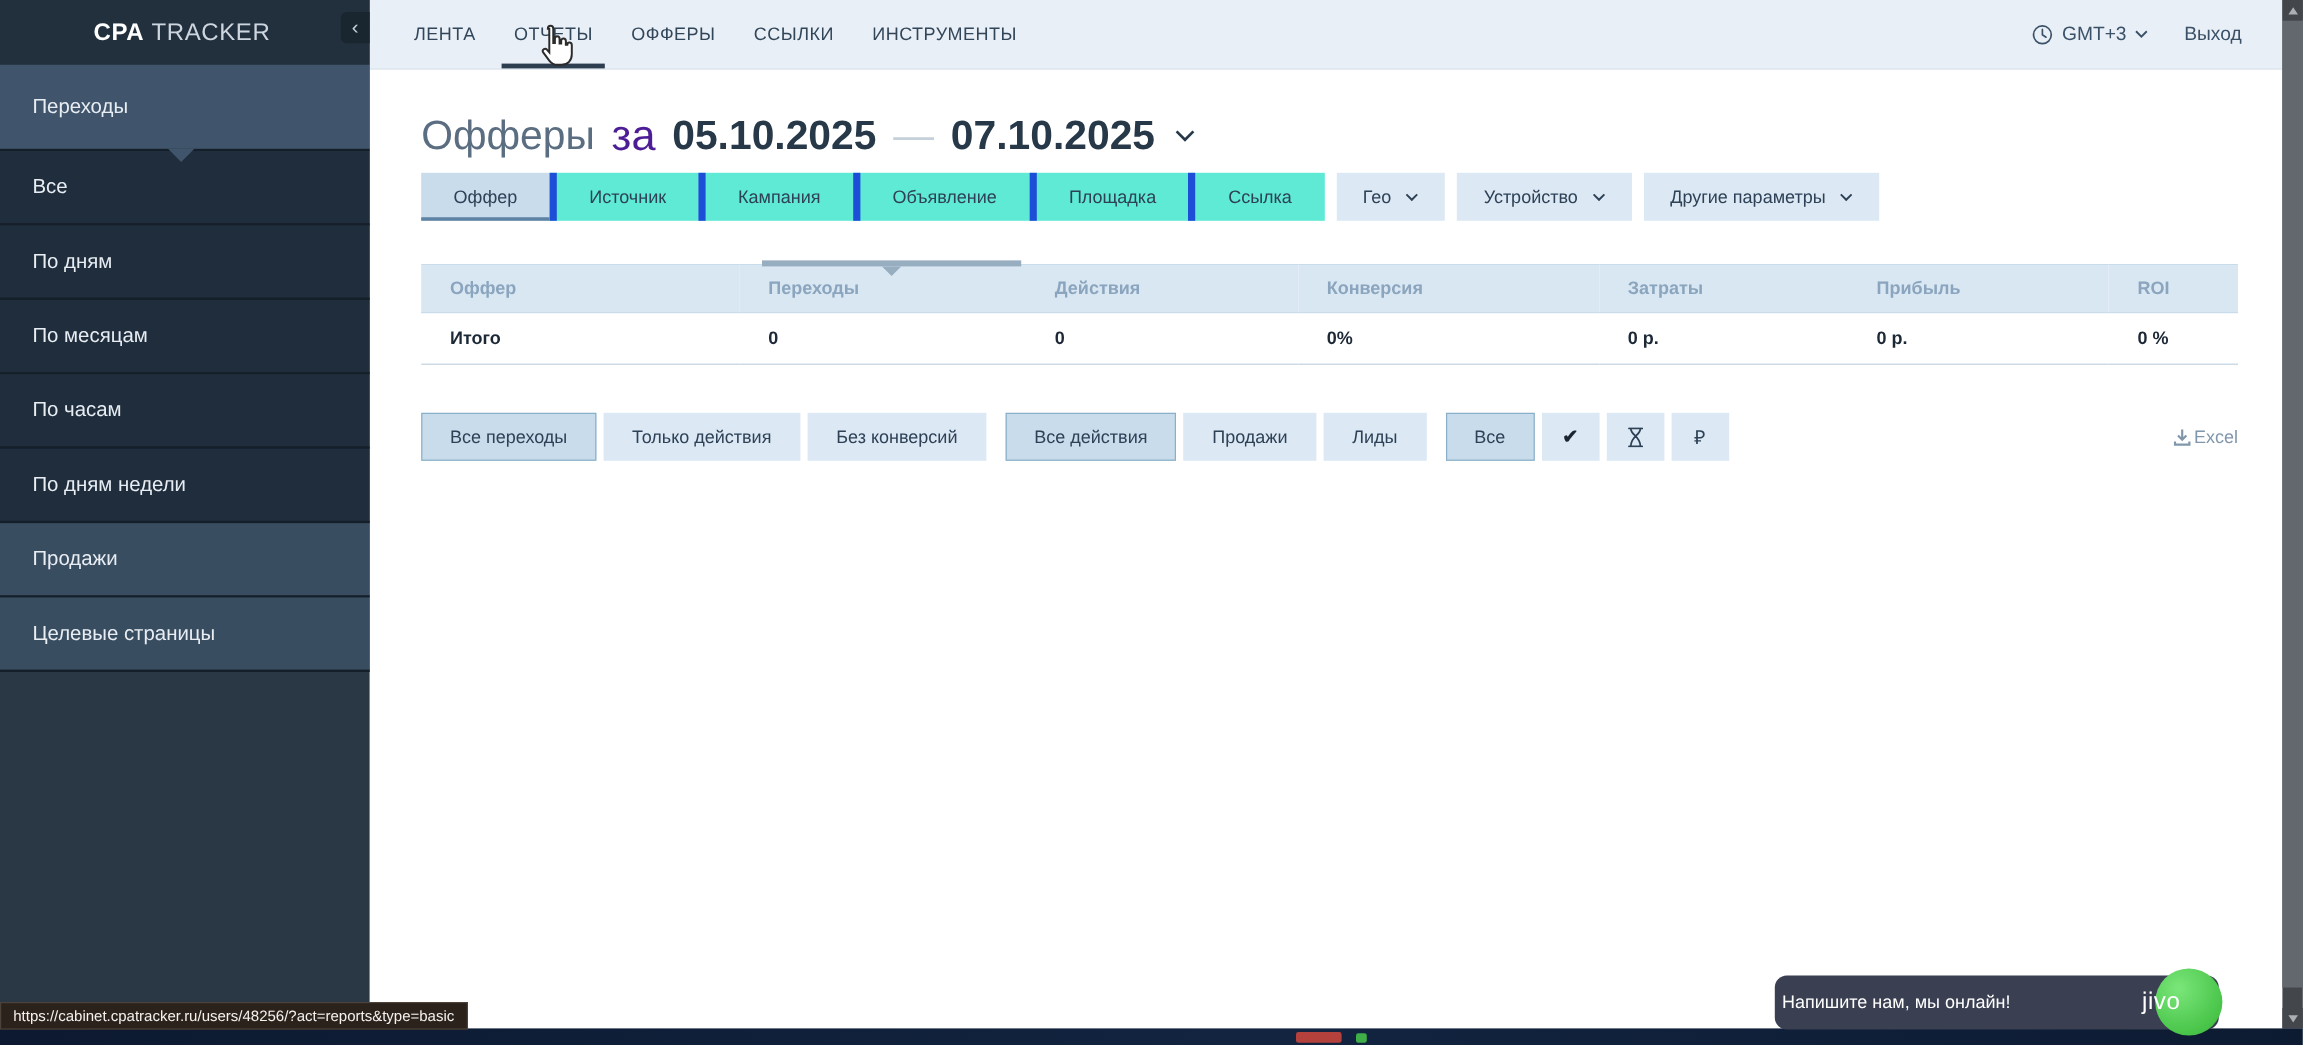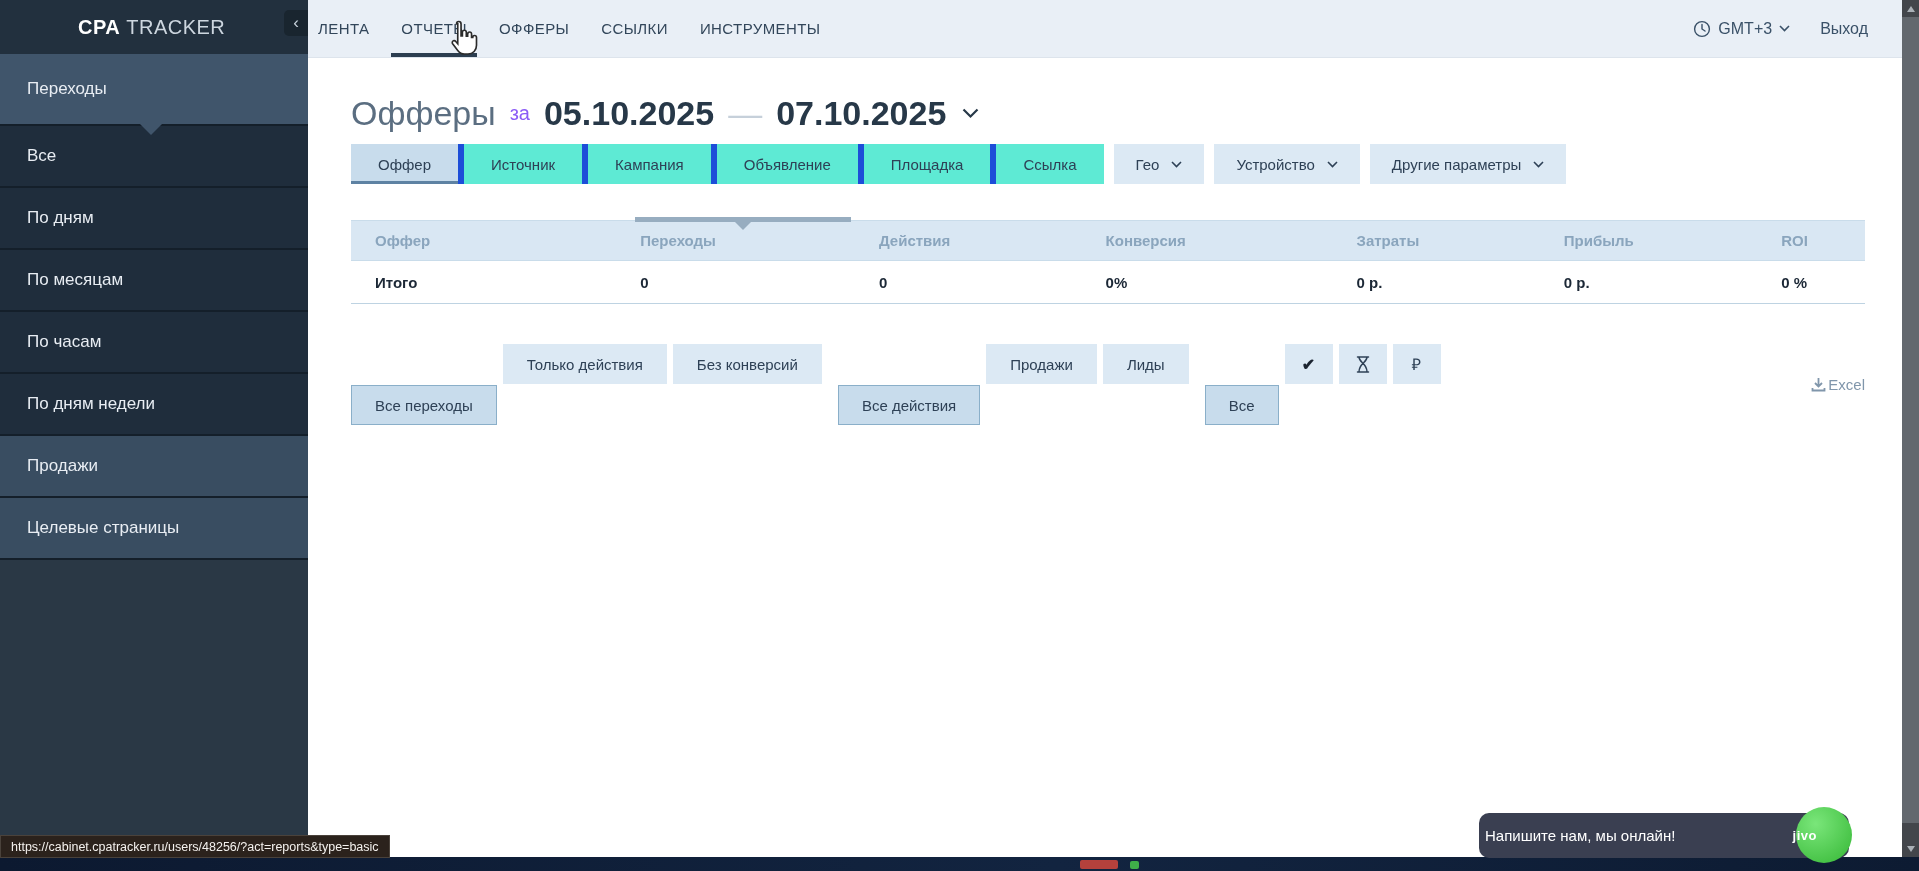--- a/index.html
+++ b/index.html
@@ -20,35 +20,35 @@
   .side-item { height:62px; display:flex; align-items:center; padding-left:27px; font-size:17px;
     color:#e8edf3; border-bottom:2px solid #141f2a; cursor:pointer; position:relative; }
   .side-item.first { height:72px; }
   .side-item.section { background:#394d61; }
   .side-item.sub { background:#1f2d3c; }
   .side-item.active { background:#40556b; }
   .side-item.active::after { content:''; position:absolute; left:140px; bottom:-22px;
     border:11px solid transparent; border-top-color:#40556b; z-index:3; }
   
   .topnav { position:absolute; left:308px; top:0; width:1594px; height:58px; background:#e9eff6;
-    border-bottom:1px solid #dde4ec; display:flex; align-items:stretch; z-index:4; }
+    border-bottom:1px solid #dde4ec; display:flex; align-items:stretch; padding-left:27px; z-index:4; }
   .nav-items { display:flex; column-gap:12px; }
   .nav-item { display:flex; align-items:center; padding:0 10px; font-size:15px; color:#32465a;
     letter-spacing:.4px; cursor:pointer; position:relative; }
   .nav-item.active::after { content:''; position:absolute; left:0; right:0; bottom:0; height:4px; background:#2c3e50; }
   .nav-right { margin-left:auto; display:flex; align-items:center; padding-right:34px; column-gap:30px; }
   .tz { display:flex; align-items:center; column-gap:7px; color:#3a5168; font-size:16px; cursor:pointer; }
   .logout { color:#3a5168; font-size:16px; cursor:pointer; }
   .chev { display:inline-block; }
   
   .cursor-hand { position:absolute; left:448px; top:20px; z-index:60; pointer-events:none; }
   
   .content { position:absolute; left:308px; top:58px; width:1594px; padding:34px 37px 0 43px; background:#fff; }
   .report-title { font-size:34px; color:#5b6e81; font-weight:300; display:flex; align-items:center; column-gap:14px; line-height:42px; white-space:nowrap; }
-  .report-title .prep { color:#8b5cf6; font-size:20px; }
+  .report-title .prep { color:#4c1d95; font-size:36px; }
   .report-title .date { color:#273848; font-weight:700; cursor:pointer; }
   .report-title .dash { color:#c6d0da; font-weight:400; }
   .title-chev { color:#273848; margin-left:2px; cursor:pointer; display:flex; align-items:center; }
   
   .dim-row { display:flex; margin-top:10px; height:40px; }
   .dim-group { display:flex; }
   .dim-tab { display:flex; align-items:center; justify-content:center; padding:0 27px; background:#5eead4;
     color:#2e4156; font-size:15px; cursor:pointer; border-left:6px solid #1d4ed8; }
   .dim-tab:first-child { border-left:none; }
   .dim-tab.active { background:#c8dcec; box-shadow:inset 0 -3px 0 #5e82a3; }
@@ -63,21 +63,21 @@
   thead tr { height:40px; background:#d9e7f3; }
   th { color:#8aa5bd; font-weight:700; border-top:1px solid #c9dcea; cursor:pointer; }
   tbody tr { height:43px; background:#ffffff; }
   td { color:#1c2836; font-weight:700; border-top:1px solid #c9dcea; border-bottom:1px solid #bed3e2; }
   .c1{width:261px}.c2{width:235px}.c3{width:223px}.c4{width:247px}.c5{width:204px}.c6{width:214px}.c7{width:106px}
   
   .filter-row { display:flex; align-items:center; margin-top:40px; width:1514px; }
   .fgroup { display:flex; column-gap:6px; margin-right:16px; }
   .fbtn { height:40px; display:flex; align-items:center; justify-content:center; padding:0 23px;
     background:#dce9f4; color:#2e4156; font-size:15px; border:1px solid transparent; cursor:pointer; }
-  .fbtn.active { background:#c8dcec; border-color:#8aafc9;margin-top:41px; }
+  .fbtn.active { background:#c8dcec; border-color:#8aafc9; }
   .fbtn.icon { width:48px; padding:0; }
   .fbtn .checkmark { color:#1b2430; font-size:16px; font-weight:700; }
   .fbtn .ruble { font-size:16px; color:#2e4156; }
   .excel-link { margin-left:auto; display:flex; align-items:center; column-gap:2px; color:#8096ab; font-size:15px; cursor:pointer; }
   
   .scrollbar { position:absolute; right:0; top:0; width:17px; height:857px; background:#43464b; z-index:20; }
   .sb-btn { position:absolute; left:0; width:17px; height:17px; background:#43464b; display:flex; align-items:center; justify-content:center; cursor:pointer; }
   .sb-up { top:0; } .sb-down { top:840px; }
   .tri-up { width:0;height:0;border-left:4px solid transparent;border-right:4px solid transparent;border-bottom:6px solid #aab0b6; }
   .tri-down { width:0;height:0;border-left:4px solid transparent;border-right:4px solid transparent;border-top:6px solid #aab0b6; }
@@ -85,21 +85,21 @@
   
   .status-tooltip { position:absolute; left:0; top:835px; height:23px; background:#2b221c; border:1px solid #4a423b;
     color:#f4f1ee; font-size:12.5px; display:flex; align-items:center; padding:0 10px; z-index:40; white-space:nowrap; }
   .taskbar { position:absolute; left:0; top:857px; width:1919px; height:14px;
     background:linear-gradient(90deg,#0c1930 0%,#122440 55%,#0d1b32 100%); z-index:30; }
   .tb-red { position:absolute; left:1080px; top:3px; width:38px; height:9px; border-radius:2px; background:#b5413c; }
   .tb-green { position:absolute; left:1130px; top:4px; width:9px; height:8px; border-radius:2px; background:#3fae49; }
   .chat-widget { position:absolute; left:1479px; top:813px; width:370px; height:45px; background:#3a3f51;
     border-radius:10px; display:flex; align-items:center; padding:0 6px; z-index:35; cursor:pointer; }
   .chat-msg { color:#ffffff; font-size:15px; }
-  .chat-brand { margin-left:auto; margin-right:26px; color:#ffffff; font-size:13px; font-weight:700; letter-spacing:.5px; }
+  .chat-brand { margin-left:auto; margin-right:26px; color:#ffffff; font-size:20px; font-weight:400; letter-spacing:.5px; }
   .chat-blob { position:absolute; right:-3px; top:-6px; width:56px; height:56px; border-radius:50%;
     background:radial-gradient(circle at 35% 30%, #7ae67a, #35b735); z-index:-1; }
 </style>
 </head>
 <body>
 
 <div class="sidebar">
   <div class="logo-bar">
     <div class="logo-text"><b>CPA</b><span>TRACKER</span></div>
     <div class="collapse-btn">

